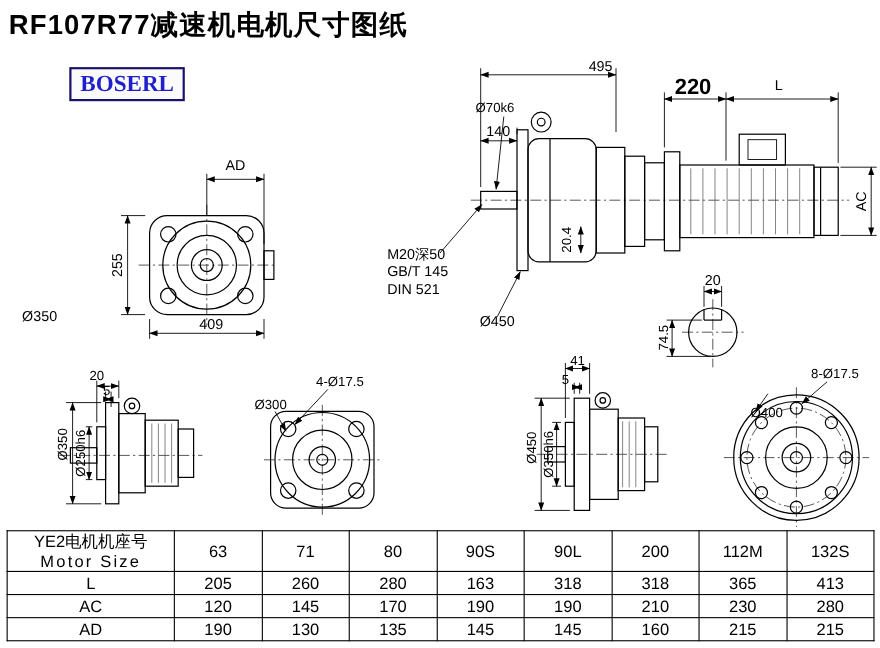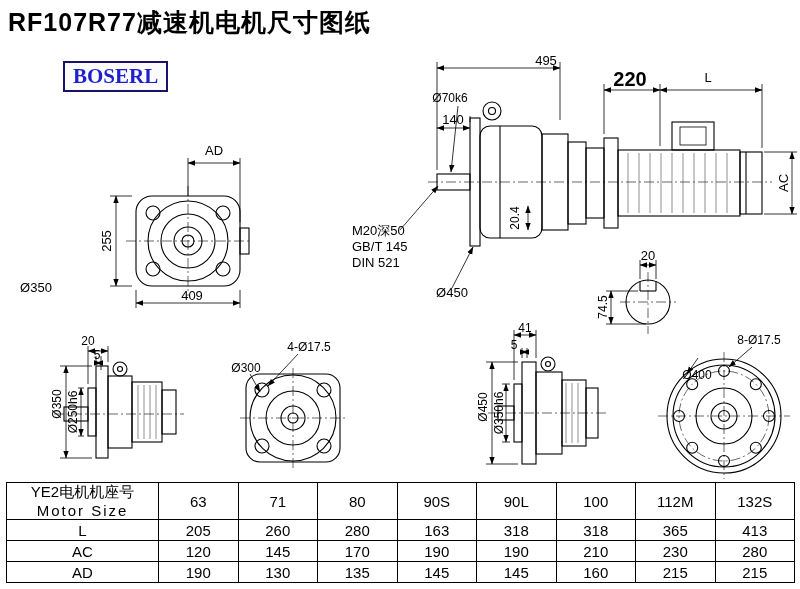--- a/index.html
+++ b/index.html
@@ -269,21 +269,21 @@
         <tr>
       <td class="hdr">
         <div>YE2电机机座号</div>
         <div class="mono">Motor Size</div>
       </td>
       <td class="hdr">63</td>
       <td class="hdr">71</td>
       <td class="hdr">80</td>
       <td class="hdr">90S</td>
       <td class="hdr">90L</td>
-      <td class="hdr">100</td>
+      <td class="hdr">200</td>
       <td class="hdr">112M</td>
       <td class="hdr">132S</td>
     </tr>
     <tr>
       <td>L</td>
       <td>205</td>
       <td>260</td>
       <td>280</td>
       <td>163</td>
       <td>318</td>

